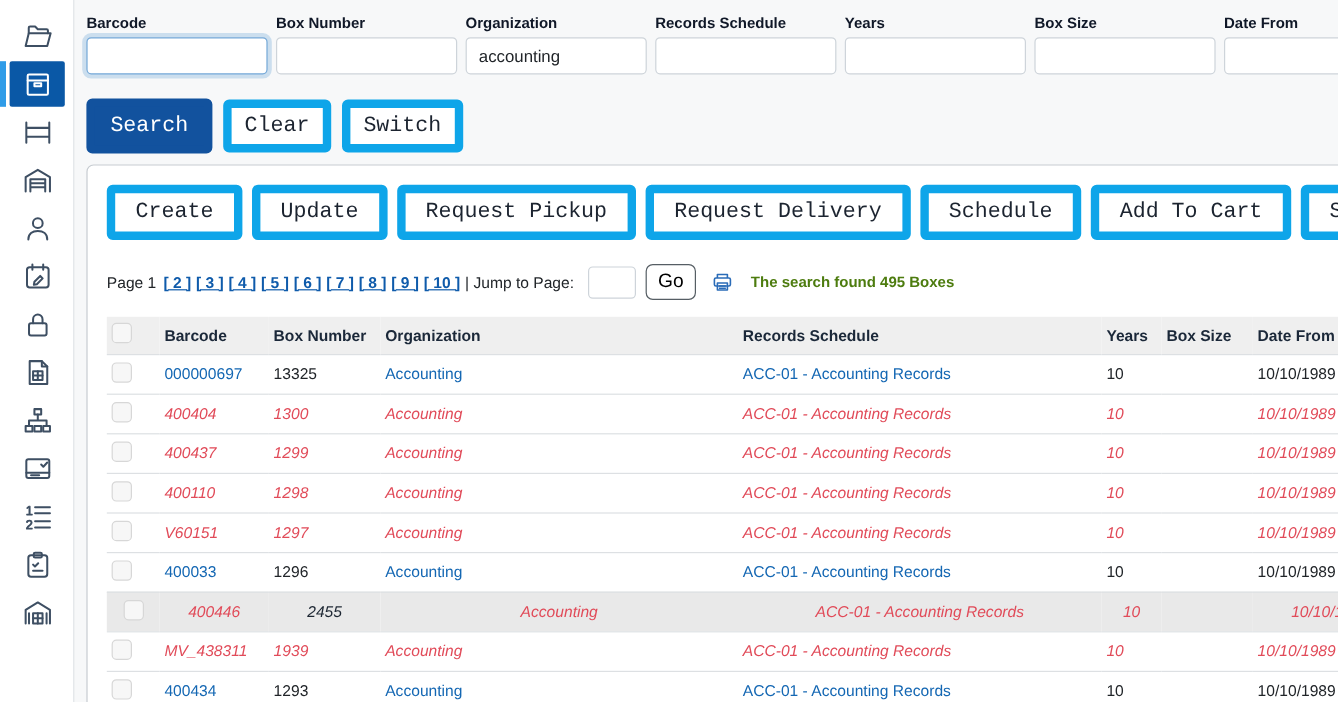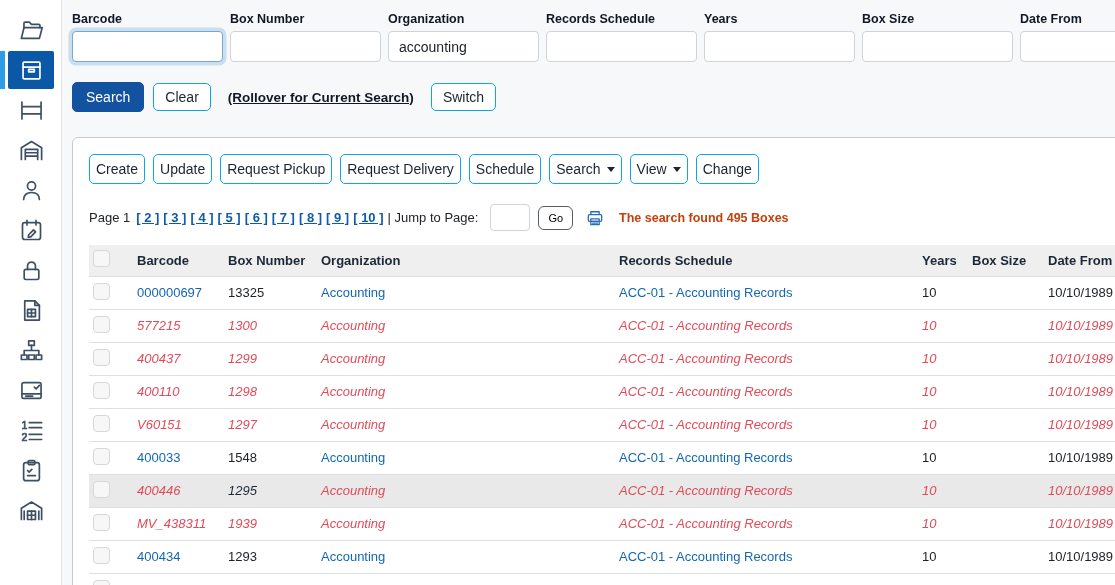--- a/index.html
+++ b/index.html
@@ -41,54 +41,54 @@
   .field label { display:block; font-weight:bold; font-size:12.5px; color:#101828; margin-bottom:5px; }
   .field input {
     width:100%; height:31px; border:1px solid #ced4da; border-radius:4px;
     padding:0 10px; font-size:14px; font-family:inherit; background:#fff; color:#212529; outline:none;
   }
   .field.focused input { border:1px solid #74a8d8; box-shadow:0 0 0 3.5px #cbdeee; }
   .form-actions {
     position:absolute; left:72px; top:82px; display:flex; align-items:center; gap:9px;
   }
   .btn {
-    font-family:Liberation Sans, sans-serif; font-size:14px; color:#1c2430; background:#fff;
-    border:1px solid #0ea5e9; border-radius:5px; padding:5px 11px; cursor:pointer; white-space:nowrap;
+    font-family:Liberation Mono, monospace; font-size:18px; color:#1c2430; background:#fff;
+    border:7px solid #0ea5e9; border-radius:5px; padding:5px 11px; cursor:pointer; white-space:nowrap;
   }
   .btn-primary { background:#12529e; color:#fff; border-color:#12529e; padding:6px 13px; }
   .rollover-link {
     font-weight:bold; font-size:13.5px; color:#101828; text-decoration:underline; cursor:pointer; margin:0 8px;
   }
   
   .card {
     position:absolute; left:72px; top:137px; width:1100px; height:520px;
     background:#ffffff; border:1px solid #c7ccd1; border-radius:6px;
     padding:16px 0 0 16px;
   }
   .toolbar { display:flex; gap:8px; flex-wrap:nowrap; }
-  .toolbar .btn { padding:6px 6px; }
+  .toolbar .btn { padding:6px 17px; }
   .caret { display:inline-block; margin-left:6px; vertical-align:2px;
     width:0; height:0; border-left:4px solid transparent; border-right:4px solid transparent; border-top:5px solid #1c2430; }
   
   .pager { display:flex; align-items:center; margin-top:20px; font-size:13px; color:#212529; }
   .pager .page-link { color:#0f5bab; font-weight:bold; text-decoration:underline; margin:0 2px; cursor:pointer; }
   .pager .sep { margin:0 4px 0 2px; }
   .jump-input { width:40px; height:27px; border:1px solid #ced4da; border-radius:4px; margin:0 8px; padding:0 6px; font-family:inherit; }
-  .go-btn { border:1px solid #565e64; border-radius:6px; background:#fff; font-family:inherit; font-size:11px; padding:5px 9px; cursor:pointer; }
+  .go-btn { border:1px solid #565e64; border-radius:6px; background:#fff; font-family:inherit; font-size:16px; padding:5px 9px; cursor:pointer; }
   .print-icon { margin:0 14px 0 12px; cursor:pointer; display:flex; align-items:center; }
   .print-icon svg { width:20px; height:20px; stroke:#2b6cb8; fill:none; stroke-width:1.6; stroke-linejoin:round; }
-  .found-text { font-weight:bold; font-size:12.5px; color:#c2410c; }
+  .found-text { font-weight:bold; font-size:12.5px; color:#4d7c0f; }
   
   table { border-collapse:collapse; margin-top:14px; table-layout:fixed; width:1084px; font-size:13px; }
   thead th {
     background:#efefef; font-weight:bold; color:#1b2839; text-align:left;
     height:31px; padding:0 4px; vertical-align:middle;
   }
   tbody td { height:33px; padding:0 4px; vertical-align:middle; border-top:1px solid #dde0e3; }
-  tbody tr.highlighted td { background:#e9e9e9; }
+  tbody tr.highlighted td { background:#e9e9e9;text-align:center; }
   .cb { width:17px; height:17px; border:1px solid #d7d7d7; background:#f7f7f7; border-radius:4px; display:inline-block; cursor:pointer; }
   .cell-link { color:#1467b3; cursor:pointer; }
   .flagged td, .flagged .cell-link { color:#e14b59; font-style:italic; }
   .flagged .dark-val { color:#1d2733; }
 </style>
 </head>
 <body>
 
 <nav class="sidebar" id="sidebar">
     <div class="side-item">
@@ -216,32 +216,32 @@
     <div class="field"><label>Organization</label><input value="accounting" style=""></div>
     <div class="field"><label>Records Schedule</label><input style=""></div>
     <div class="field"><label>Years</label><input style=""></div>
     <div class="field"><label>Box Size</label><input style=""></div>
     <div class="field"><label>Date From</label><input style=""></div>
   </div>
 
 <div class="form-actions">
   <button class="btn btn-primary">Search</button>
   <button class="btn">Clear</button>
-  <span class="rollover-link">(Rollover for Current Search)</span>
   <button class="btn">Switch</button>
 </div>
 
 <div class="card">
 
   <div class="toolbar" id="toolbar">
       <button class="btn">Create</button>
       <button class="btn">Update</button>
       <button class="btn">Request Pickup</button>
       <button class="btn">Request Delivery</button>
       <button class="btn">Schedule</button>
+      <button class="btn">Add To Cart</button>
       <button class="btn">Search<span class="caret"></span></button>
       <button class="btn">View<span class="caret"></span></button>
       <button class="btn">Change</button>
     </div>
 
   <div class="pager">
     <span style="margin-right:4px;">Page 1</span>
     <span id="pageLinks"><span class="page-link">[ 2 ]</span><span class="page-link">[ 3 ]</span><span class="page-link">[ 4 ]</span><span class="page-link">[ 5 ]</span><span class="page-link">[ 6 ]</span><span class="page-link">[ 7 ]</span><span class="page-link">[ 8 ]</span><span class="page-link">[ 9 ]</span><span class="page-link">[ 10 ]</span></span>
     <span class="sep">| Jump to Page:</span>
     <input class="jump-input" value="" style="">
@@ -276,21 +276,21 @@
           <td><span class="cell-link">000000697</span></td>
           <td><span class="num">13325</span></td>
           <td><span class="cell-link">Accounting</span></td>
           <td><span class="cell-link">ACC-01 - Accounting Records</span></td>
           <td><span class="num">10</span></td>
           <td><span class="num"></span></td>
           <td><span class="num">10/10/1989</span></td>
         </tr>
         <tr class="flagged">
           <td><span class="cb"></span></td>
-          <td><span class="cell-link">577215</span></td>
+          <td><span class="cell-link">400404</span></td>
           <td><span class="num">1300</span></td>
           <td><span class="cell-link">Accounting</span></td>
           <td><span class="cell-link">ACC-01 - Accounting Records</span></td>
           <td><span class="num">10</span></td>
           <td><span class="num"></span></td>
           <td><span class="num">10/10/1989</span></td>
         </tr>
         <tr class="flagged">
           <td><span class="cb"></span></td>
           <td><span class="cell-link">400437</span></td>
@@ -317,31 +317,31 @@
           <td><span class="num">1297</span></td>
           <td><span class="cell-link">Accounting</span></td>
           <td><span class="cell-link">ACC-01 - Accounting Records</span></td>
           <td><span class="num">10</span></td>
           <td><span class="num"></span></td>
           <td><span class="num">10/10/1989</span></td>
         </tr>
         <tr class="">
           <td><span class="cb"></span></td>
           <td><span class="cell-link">400033</span></td>
-          <td><span class="num">1548</span></td>
+          <td><span class="num">1296</span></td>
           <td><span class="cell-link">Accounting</span></td>
           <td><span class="cell-link">ACC-01 - Accounting Records</span></td>
           <td><span class="num">10</span></td>
           <td><span class="num"></span></td>
           <td><span class="num">10/10/1989</span></td>
         </tr>
         <tr class="flagged highlighted">
           <td><span class="cb"></span></td>
           <td><span class="cell-link">400446</span></td>
-          <td><span class="num dark-val">1295</span></td>
+          <td><span class="num dark-val">2455</span></td>
           <td><span class="cell-link">Accounting</span></td>
           <td><span class="cell-link">ACC-01 - Accounting Records</span></td>
           <td><span class="num">10</span></td>
           <td><span class="num"></span></td>
           <td><span class="num">10/10/1989</span></td>
         </tr>
         <tr class="flagged">
           <td><span class="cb"></span></td>
           <td><span class="cell-link">MV_438311</span></td>
           <td><span class="num">1939</span></td>

